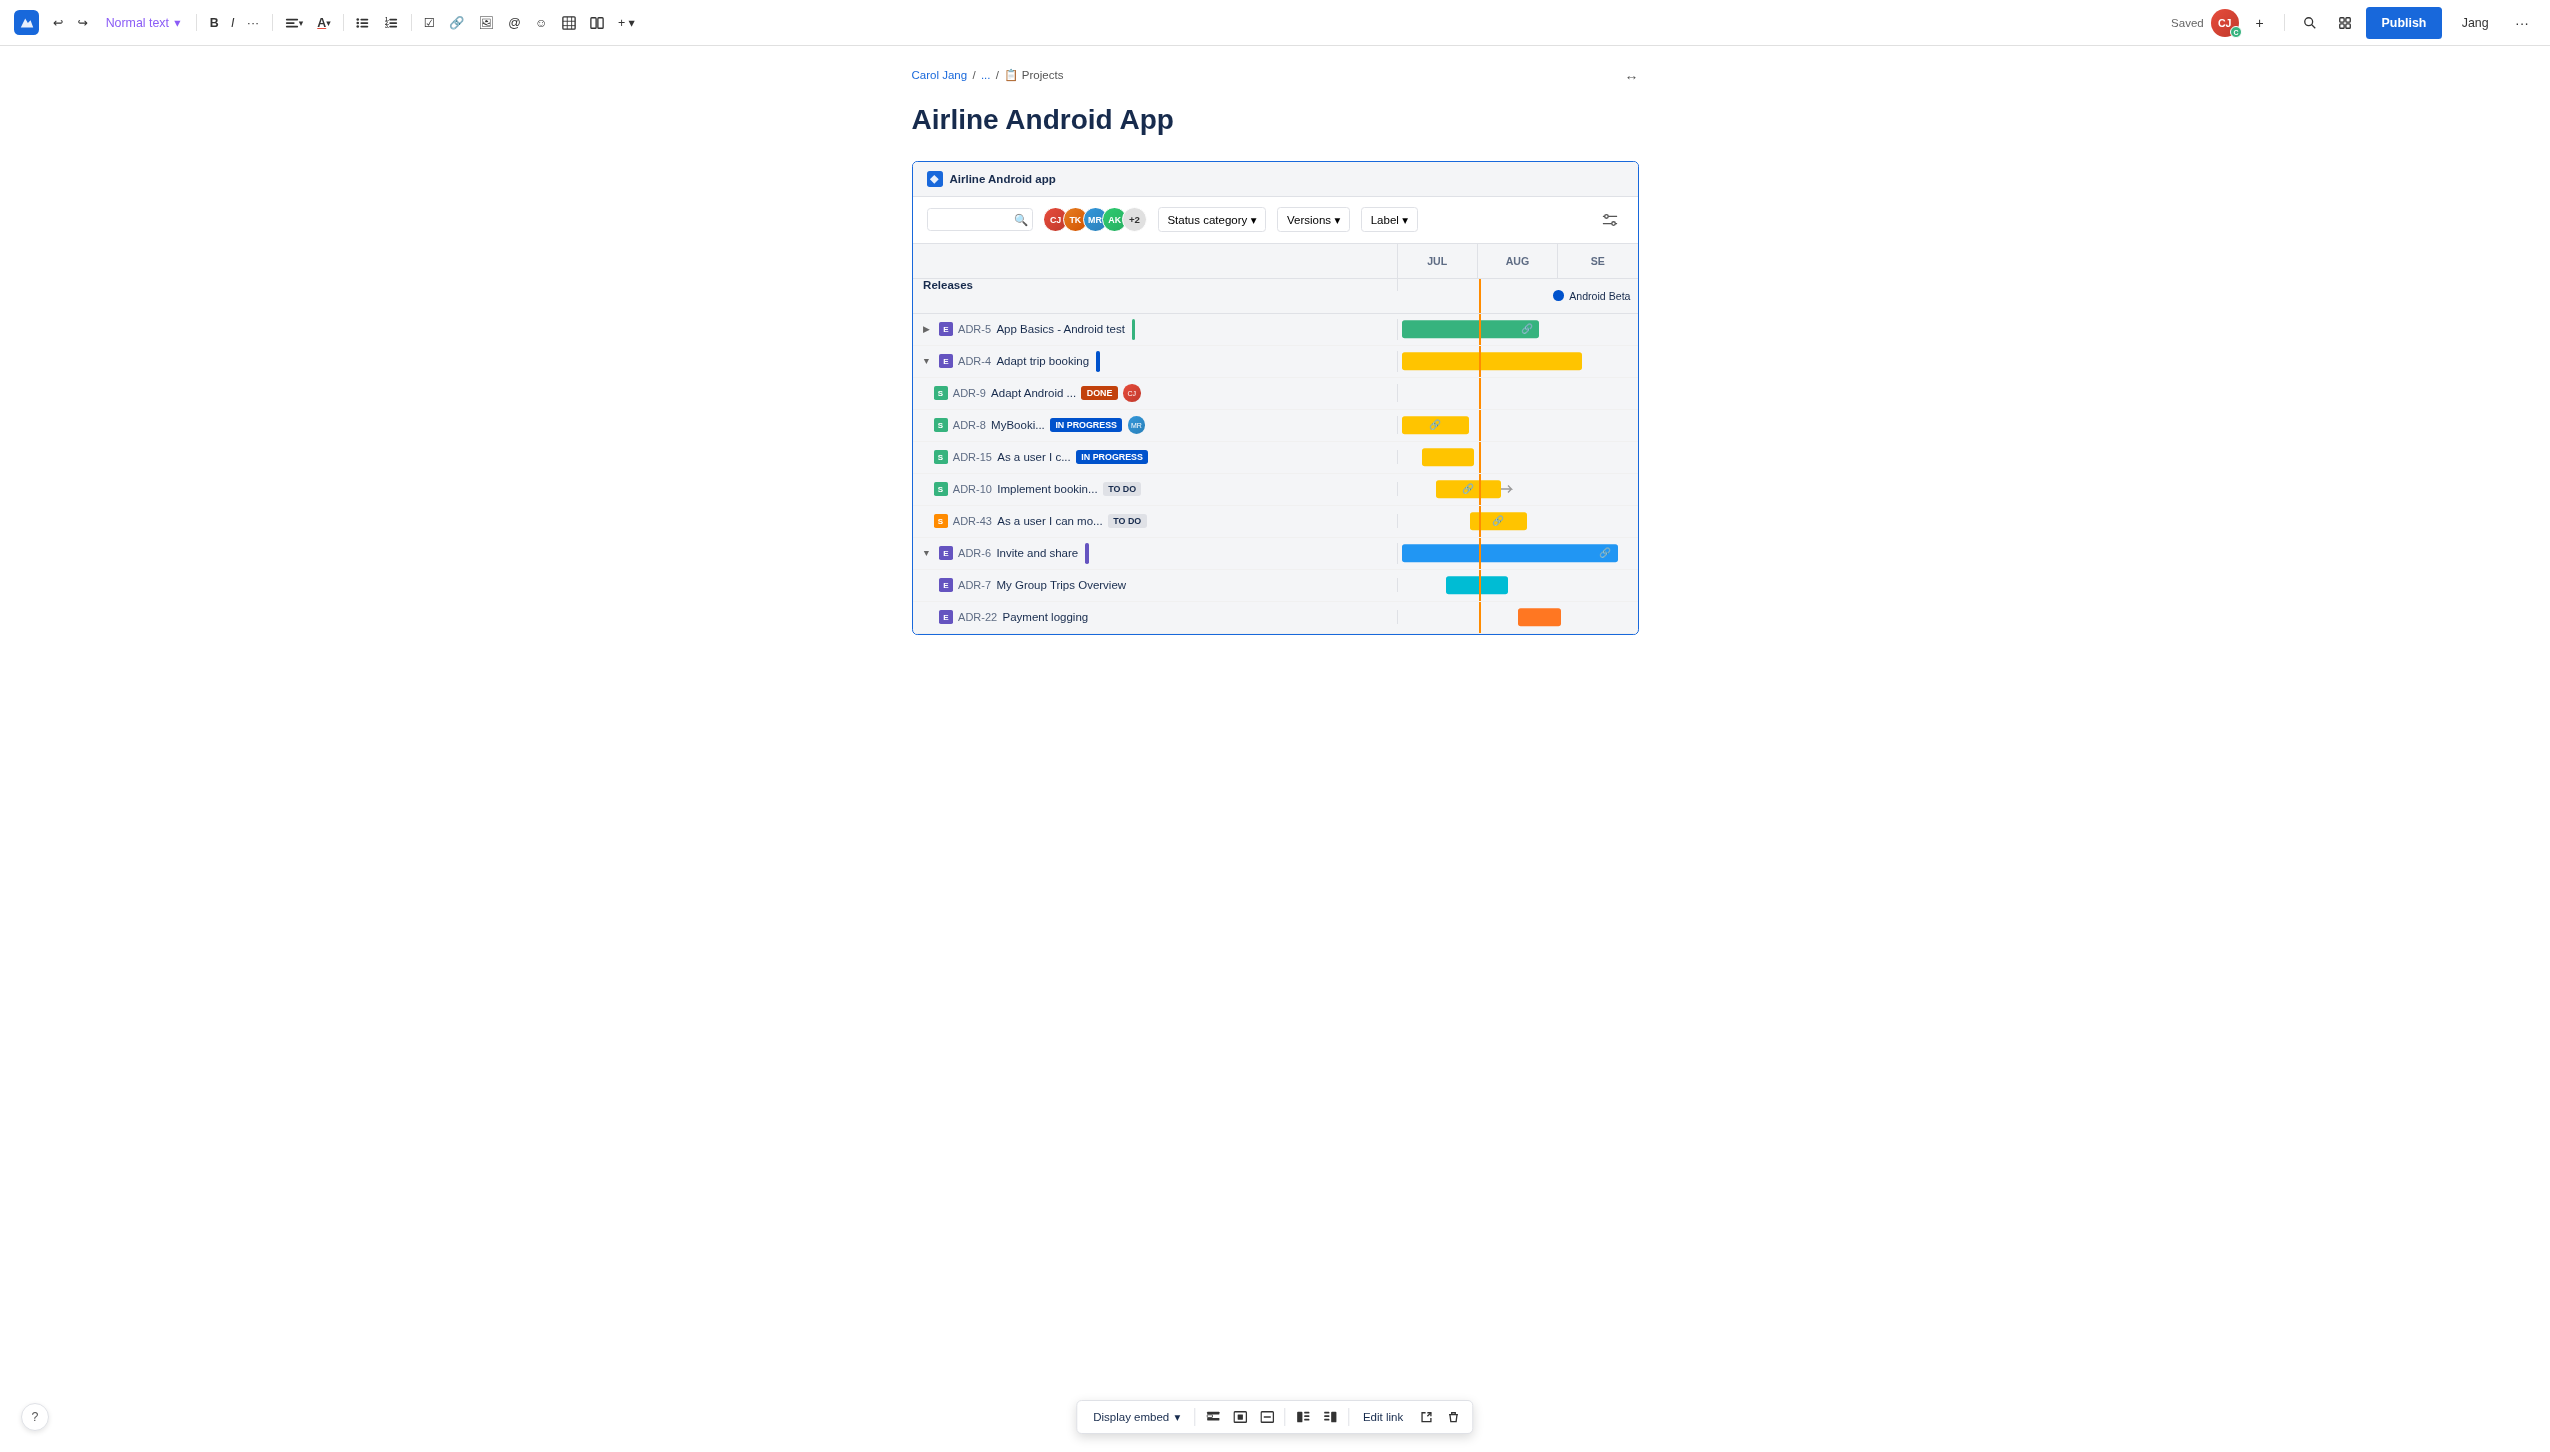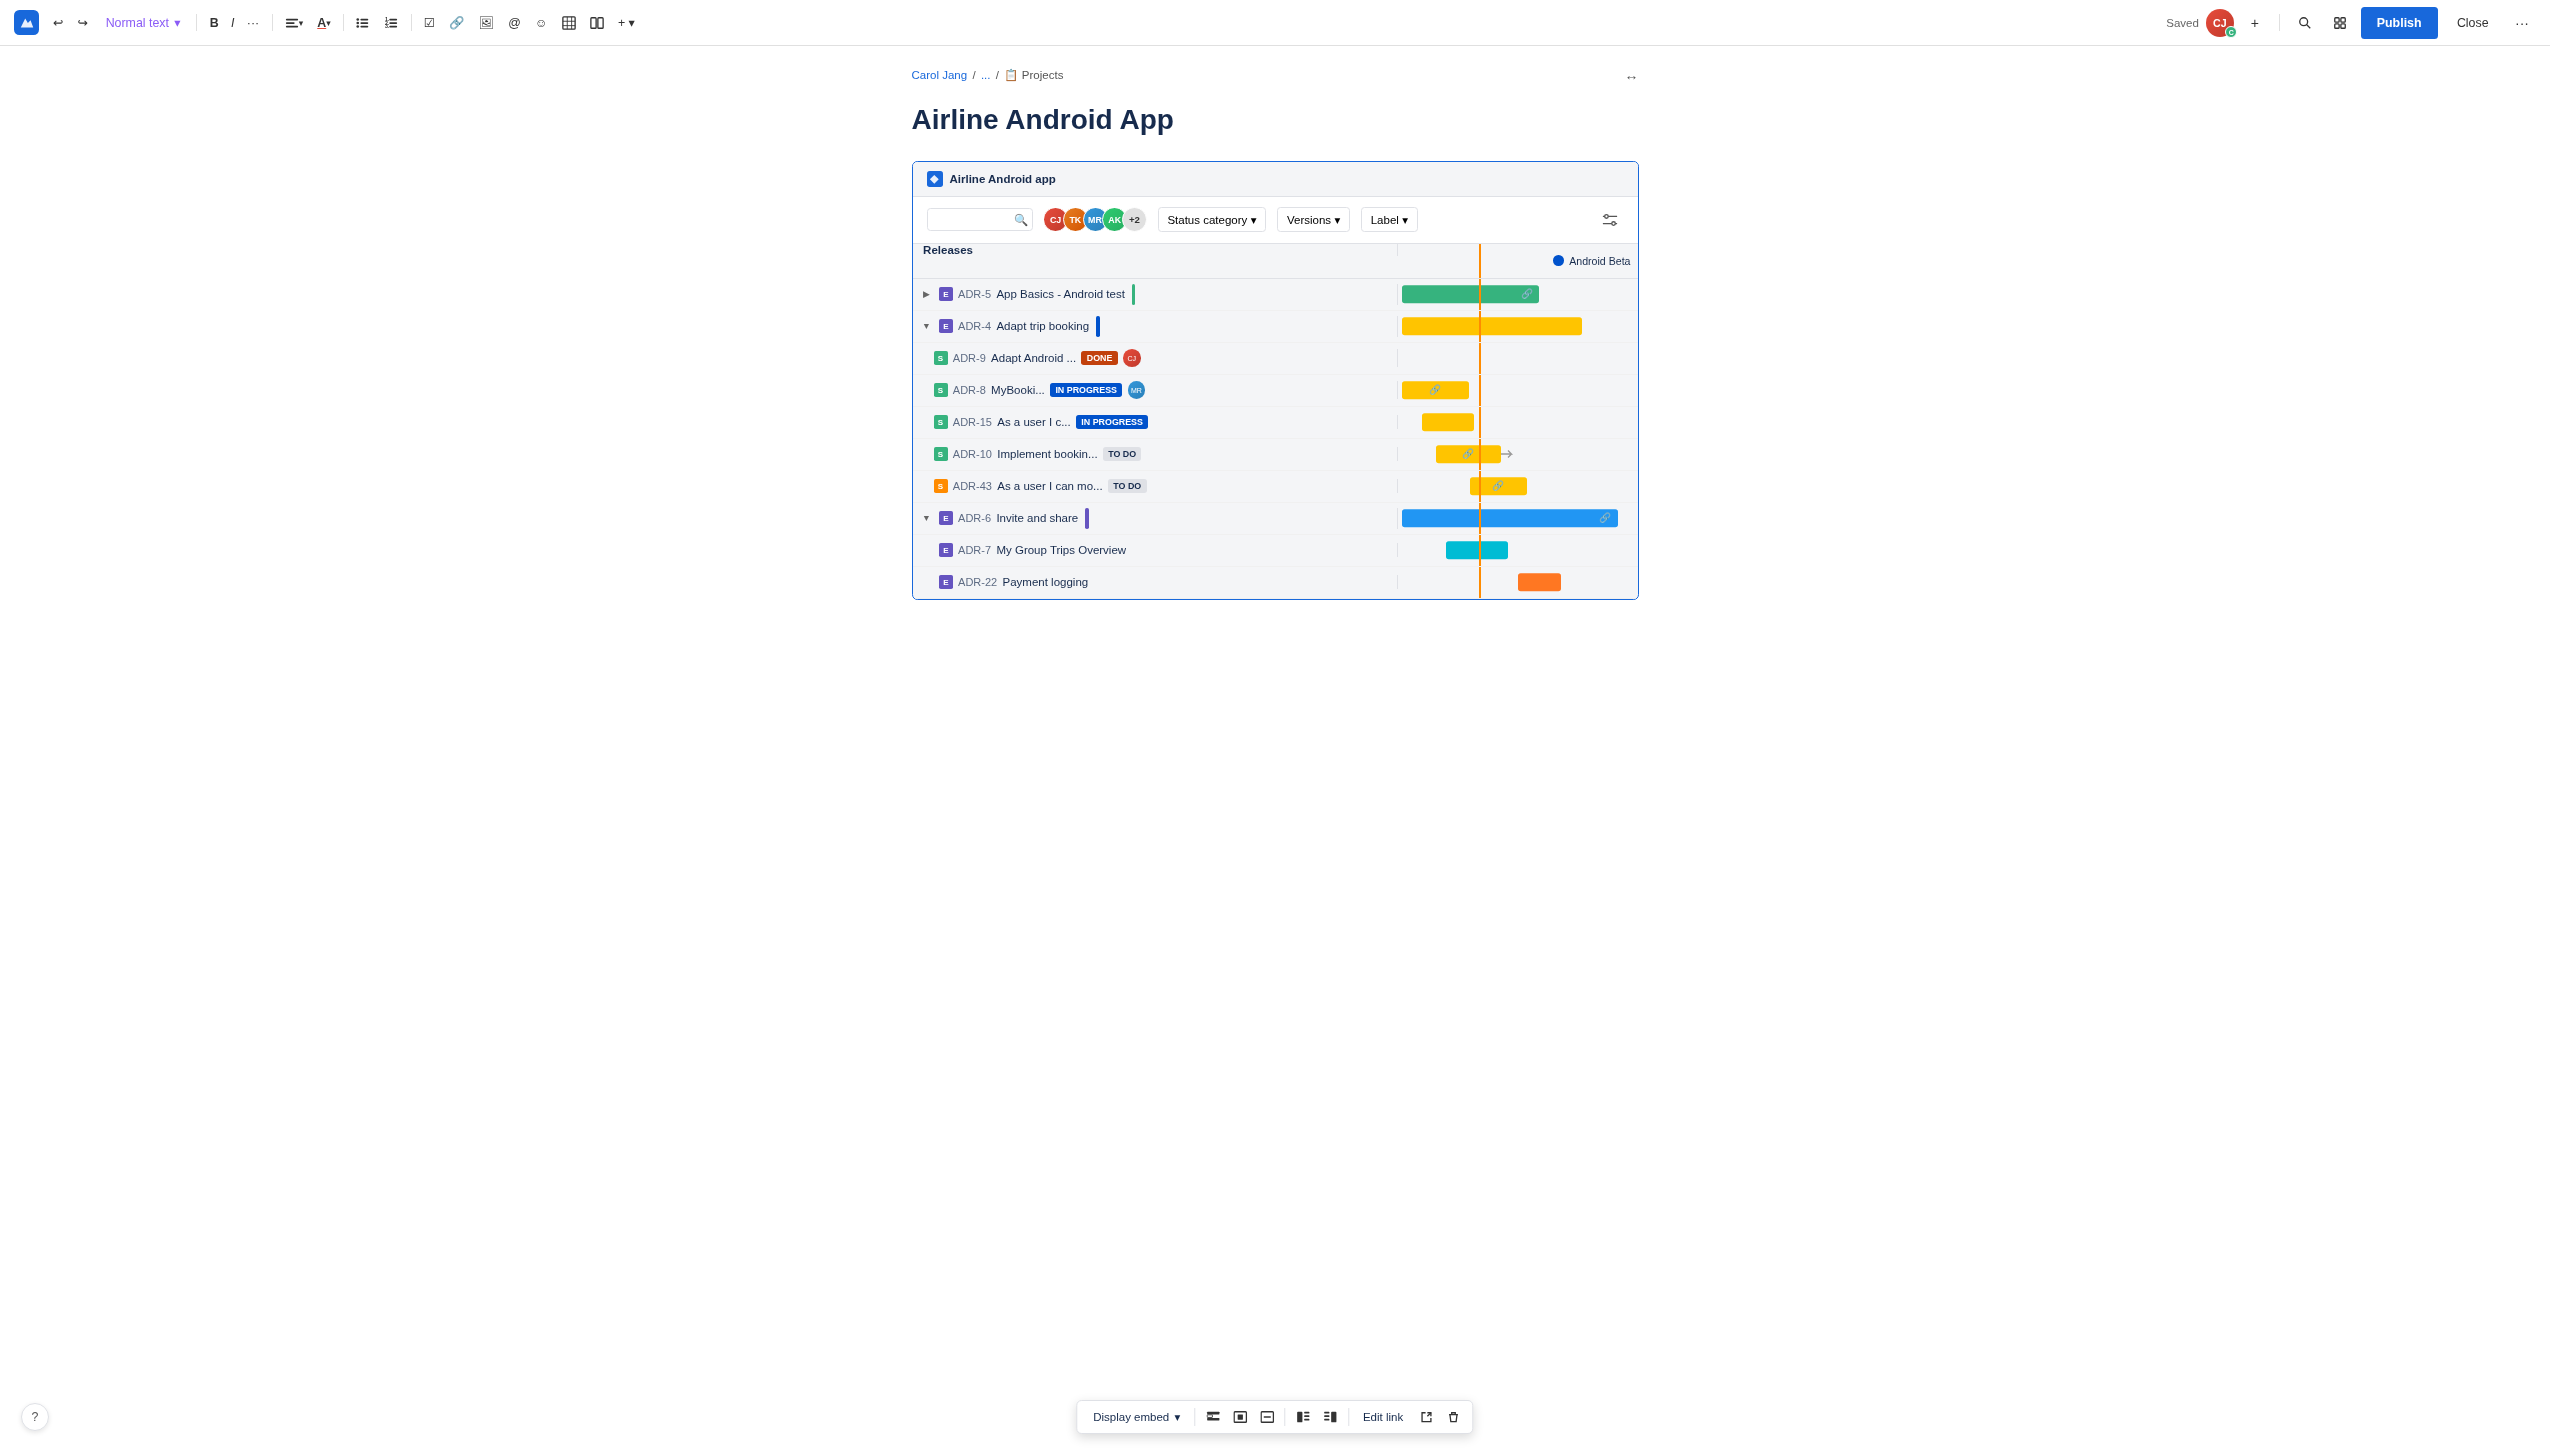--- a/index.html
+++ b/index.html
@@ -448,21 +448,21 @@
     <button class="icon-btn" style="font-size:11.5px;">
       <svg width="14" height="14" viewBox="0 0 16 16" fill="currentColor">
         <rect x="2" y="2" width="5" height="5" rx="1" fill="none" stroke="currentColor" stroke-width="1.5"></rect>
         <rect x="9" y="2" width="5" height="5" rx="1" fill="none" stroke="currentColor" stroke-width="1.5"></rect>
         <rect x="2" y="9" width="5" height="5" rx="1" fill="none" stroke="currentColor" stroke-width="1.5"></rect>
         <rect x="9" y="9" width="5" height="5" rx="1" fill="none" stroke="currentColor" stroke-width="1.5"></rect>
       </svg>
     </button>
 
     <button class="publish-btn">Publish</button>
-    <button class="close-btn">Close</button>
+    <button class="close-btn">Jang</button>
 
     <button class="icon-btn">···</button>
   </div>
 </div>
 
 <div class="page-content">
 
   <div class="breadcrumb">
     <a href="#">Carol Jang</a>
     <span>/</span>
@@ -522,20 +522,26 @@
           <line x1="1" y1="5" x2="17" y2="5"></line>
           <circle cx="5" cy="5" r="2" fill="white"></circle>
           <line x1="1" y1="13" x2="17" y2="13"></line>
           <circle cx="13" cy="13" r="2" fill="white"></circle>
         </svg>
       </div>
     </div>
 
     <div style="overflow: hidden;">
 
+      <div class="gantt-header">
+        <div class="gantt-header-left"></div>
+        <div class="gantt-header-month">JUL</div>
+        <div class="gantt-header-month">AUG</div>
+        <div class="gantt-header-month">SE</div>
+      </div>
 
       <div class="releases-row">
         <div class="releases-label">Releases</div>
         <div style="flex:1; position:relative; height:100%;">
           <div class="release-marker" style="right: 7px; top: 50%; transform: translateY(-50%);">
             <div class="release-dot"></div>
             <span>Android Beta</span>
           </div>
 
           <div class="today-line" style="left: 34%;"></div>

